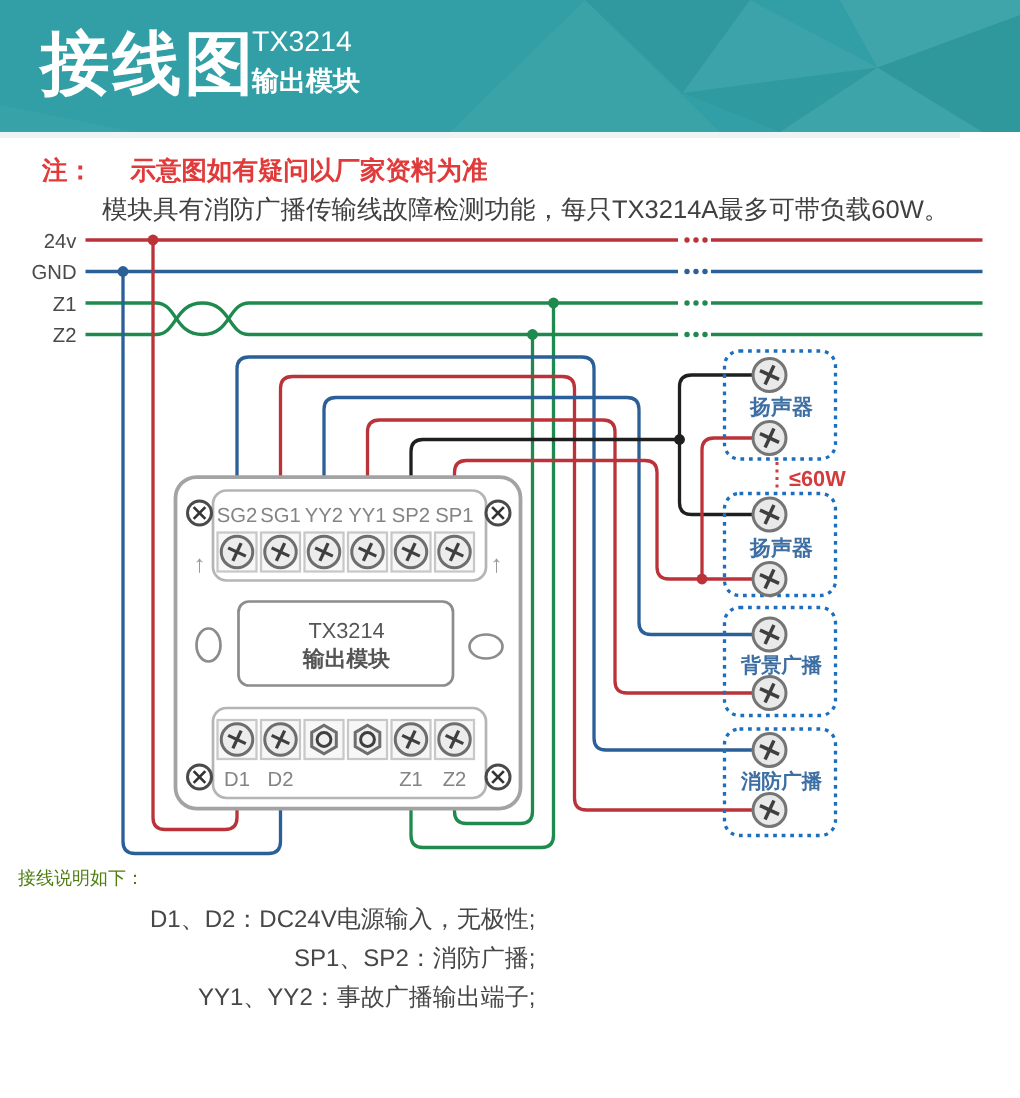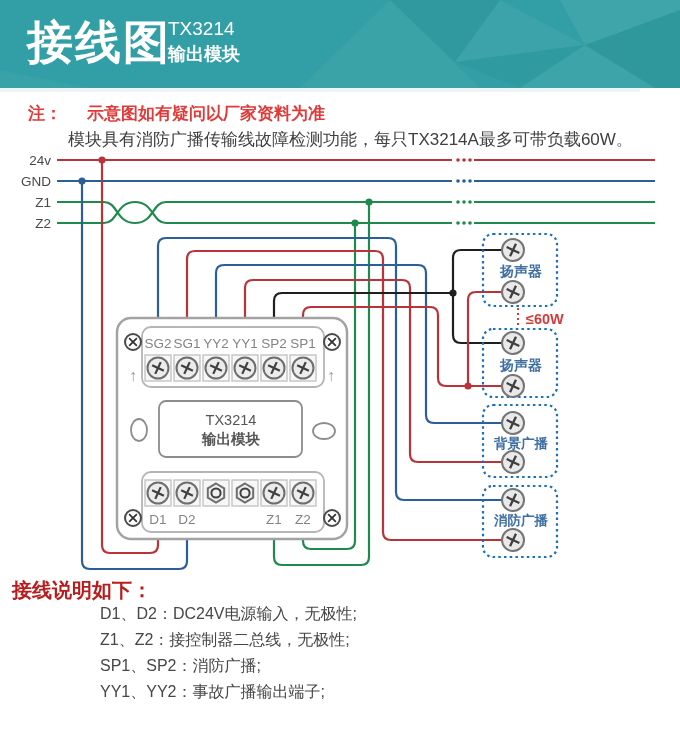--- a/index.html
+++ b/index.html
@@ -13,22 +13,22 @@
                 color:#ffffff;letter-spacing:2px;z-index:2;}
   .header-model{position:absolute;left:168px;top:18px;font-size:19px;color:#ffffff;z-index:2;}
   .header-sub{position:absolute;left:168px;top:42px;font-size:18px;font-weight:bold;color:#ffffff;z-index:2;}
   
   .note-label{position:absolute;left:28px;top:102px;font-size:17px;font-weight:bold;color:#e03a3a;}
   .note-warning{position:absolute;left:68px;top:102px;font-size:17px;font-weight:bold;color:#e03a3a;margin-left:19px;}
   .note-desc{position:absolute;left:68px;top:128px;font-size:17px;color:#404040;}
   
   .diagram{position:absolute;left:0;top:0;width:680px;height:732px;}
   
-  .instr-title{position:absolute;left:12px;top:577px;font-size:20px;font-weight:bold;color:#b91c1c;}
-  .instr-list{position:absolute;left:100px;top:601px;font-size:16px;color:#474747;}
+  .instr-title{position:absolute;left:12px;top:577px;font-size:12px;font-weight:normal;color:#4d7c0f;}
+  .instr-list{position:absolute;left:100px;top:601px;font-size:16px;color:#474747;text-align:right;}
   .instr-list div{height:26px;line-height:26px;}
 </style>
 </head>
 <body>
 
 <div class="header">
   <svg width="680" height="88">
     <rect x="0" y="0" width="680" height="88" fill="#319fa5"></rect>
     <polygon points="300,88 390,0 480,88" fill="rgba(255,255,255,0.045)"></polygon>
     <polygon points="390,0 500,0 455,62" fill="rgba(0,0,0,0.035)"></polygon>
@@ -210,16 +210,15 @@
       <use href="#dterm" x="513" y="500"></use>
       <use href="#dterm" x="513" y="540"></use>
       <text x="521" y="525" font-size="13.5" font-weight="bold" fill="#3e6fa3" text-anchor="middle">消防广播</text>
     </g>
   </g>
 </svg>
 
 <div class="instr-title">接线说明如下：</div>
 <div class="instr-list">
   <div>D1、D2：DC24V电源输入，无极性;</div>
-  <div>Z1、Z2：接控制器二总线，无极性;</div>
   <div>SP1、SP2：消防广播;</div>
   <div>YY1、YY2：事故广播输出端子;</div>
 </div>
 
 </body></html>

